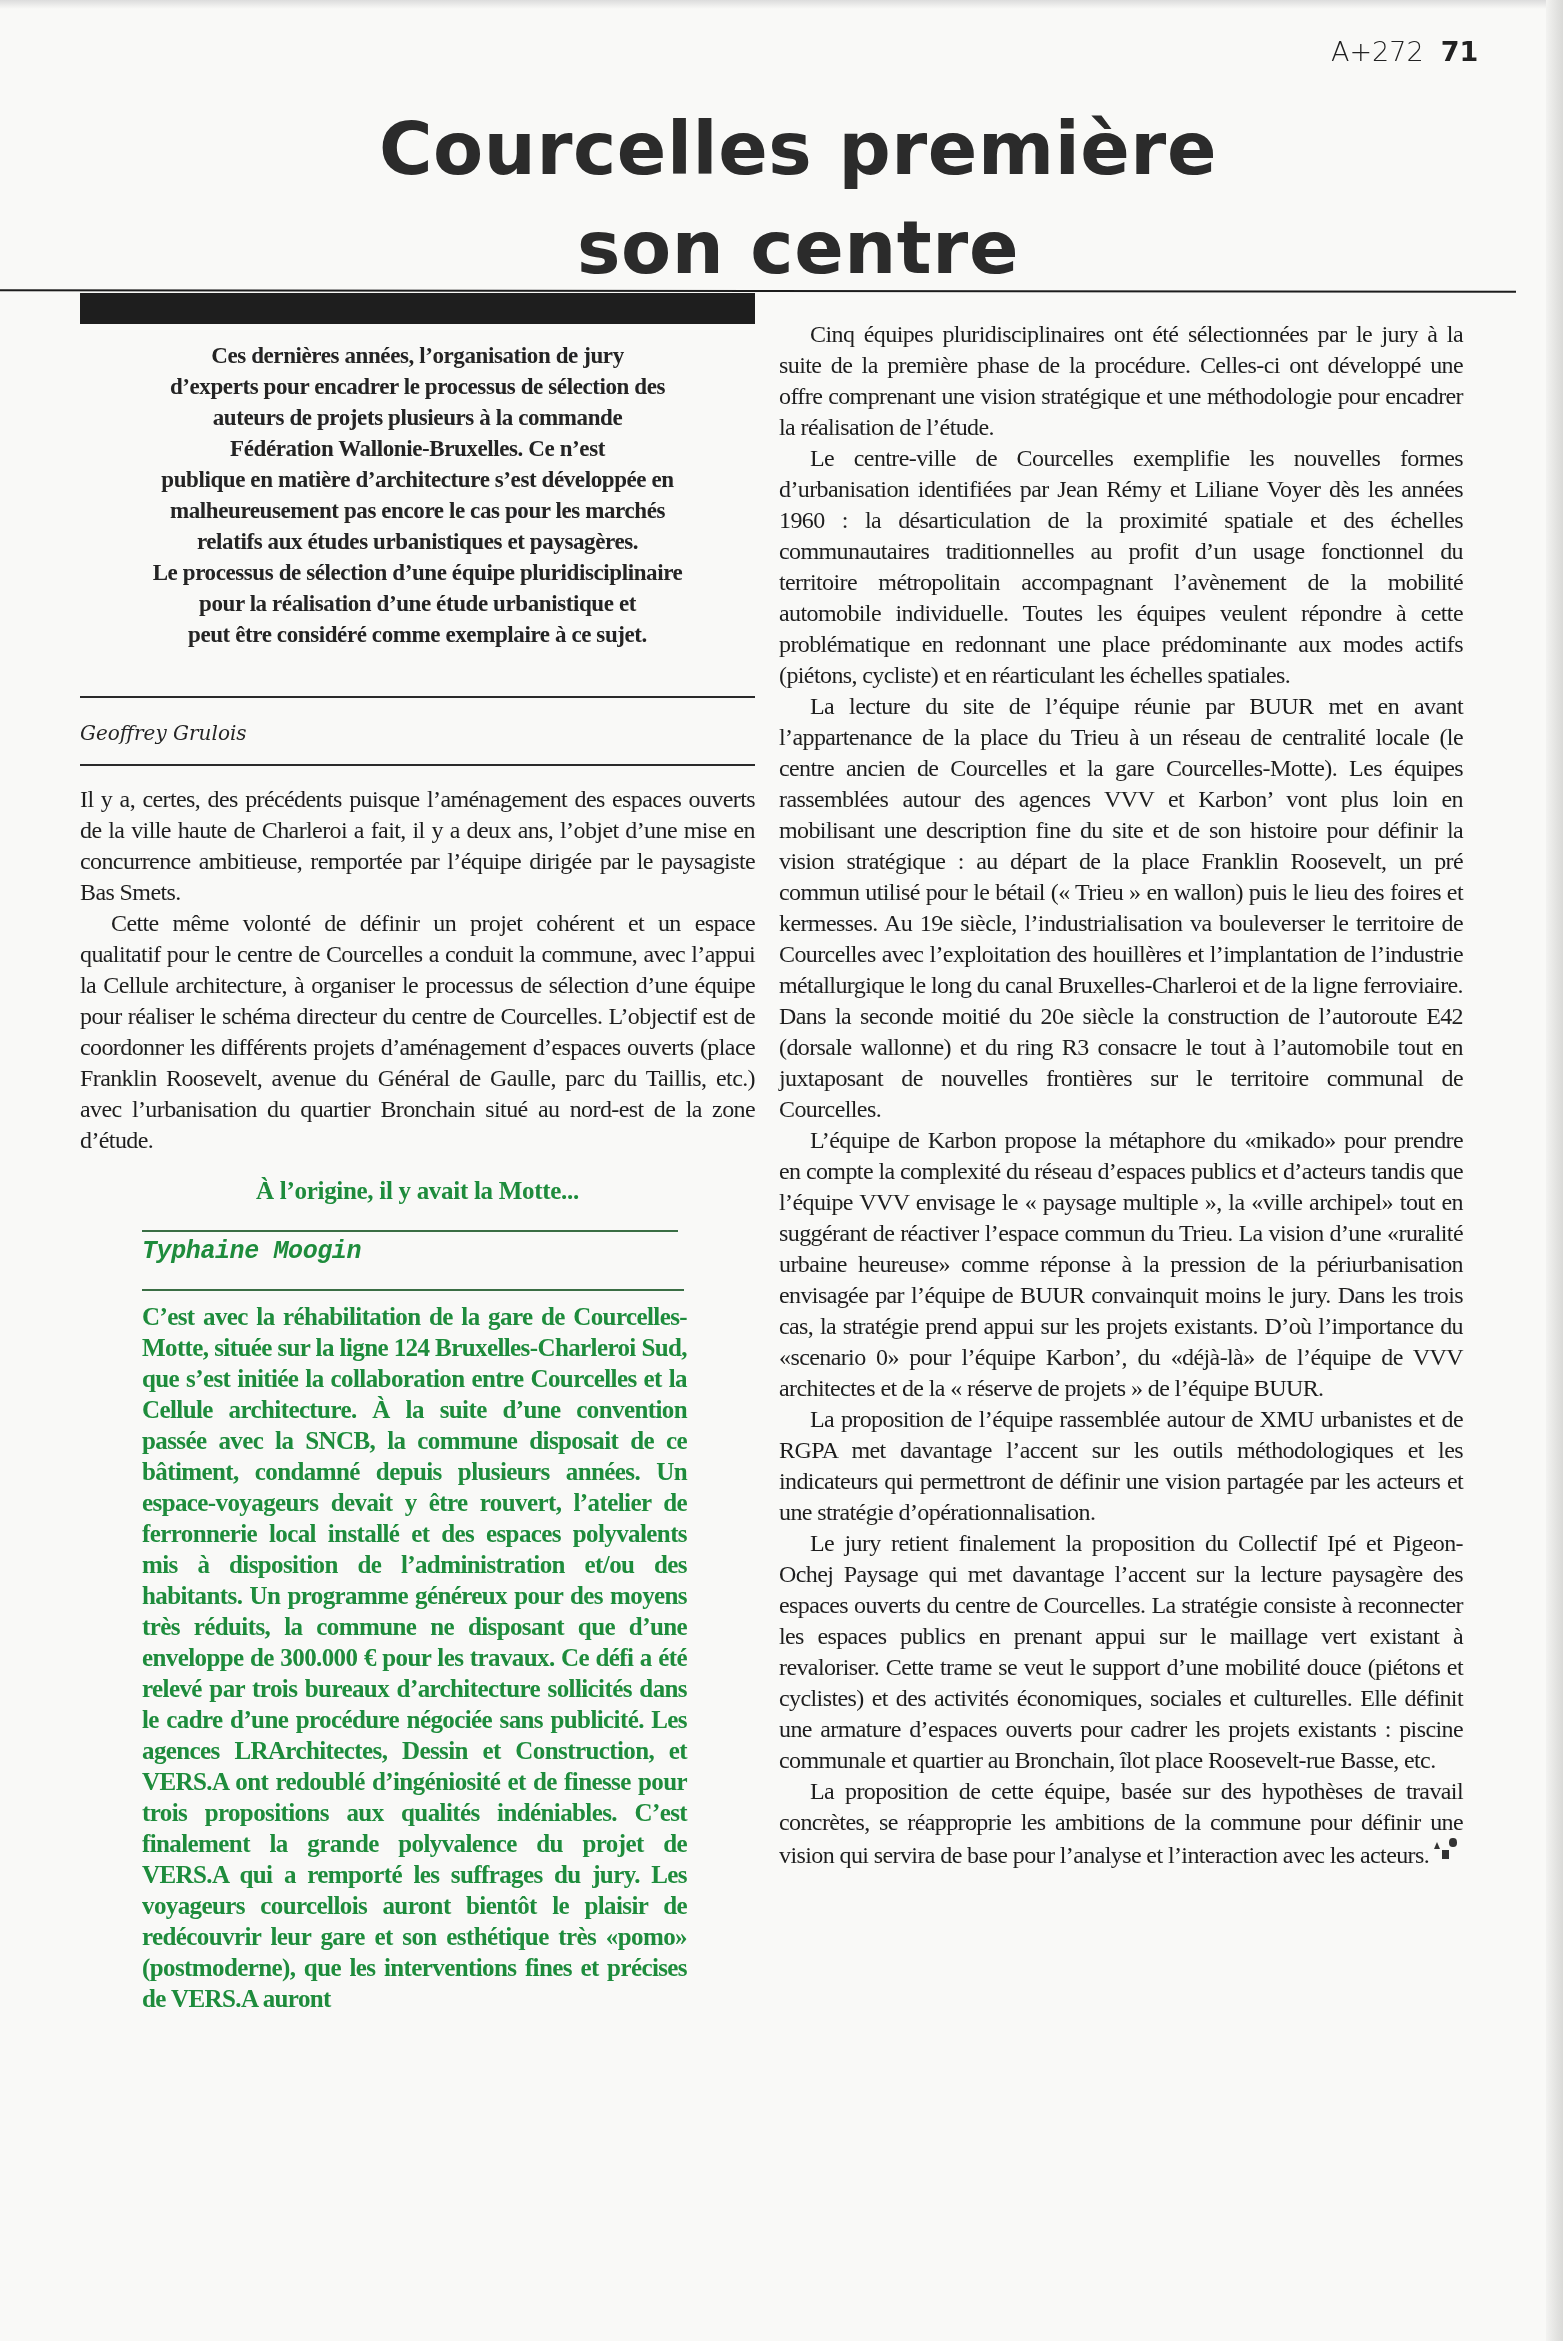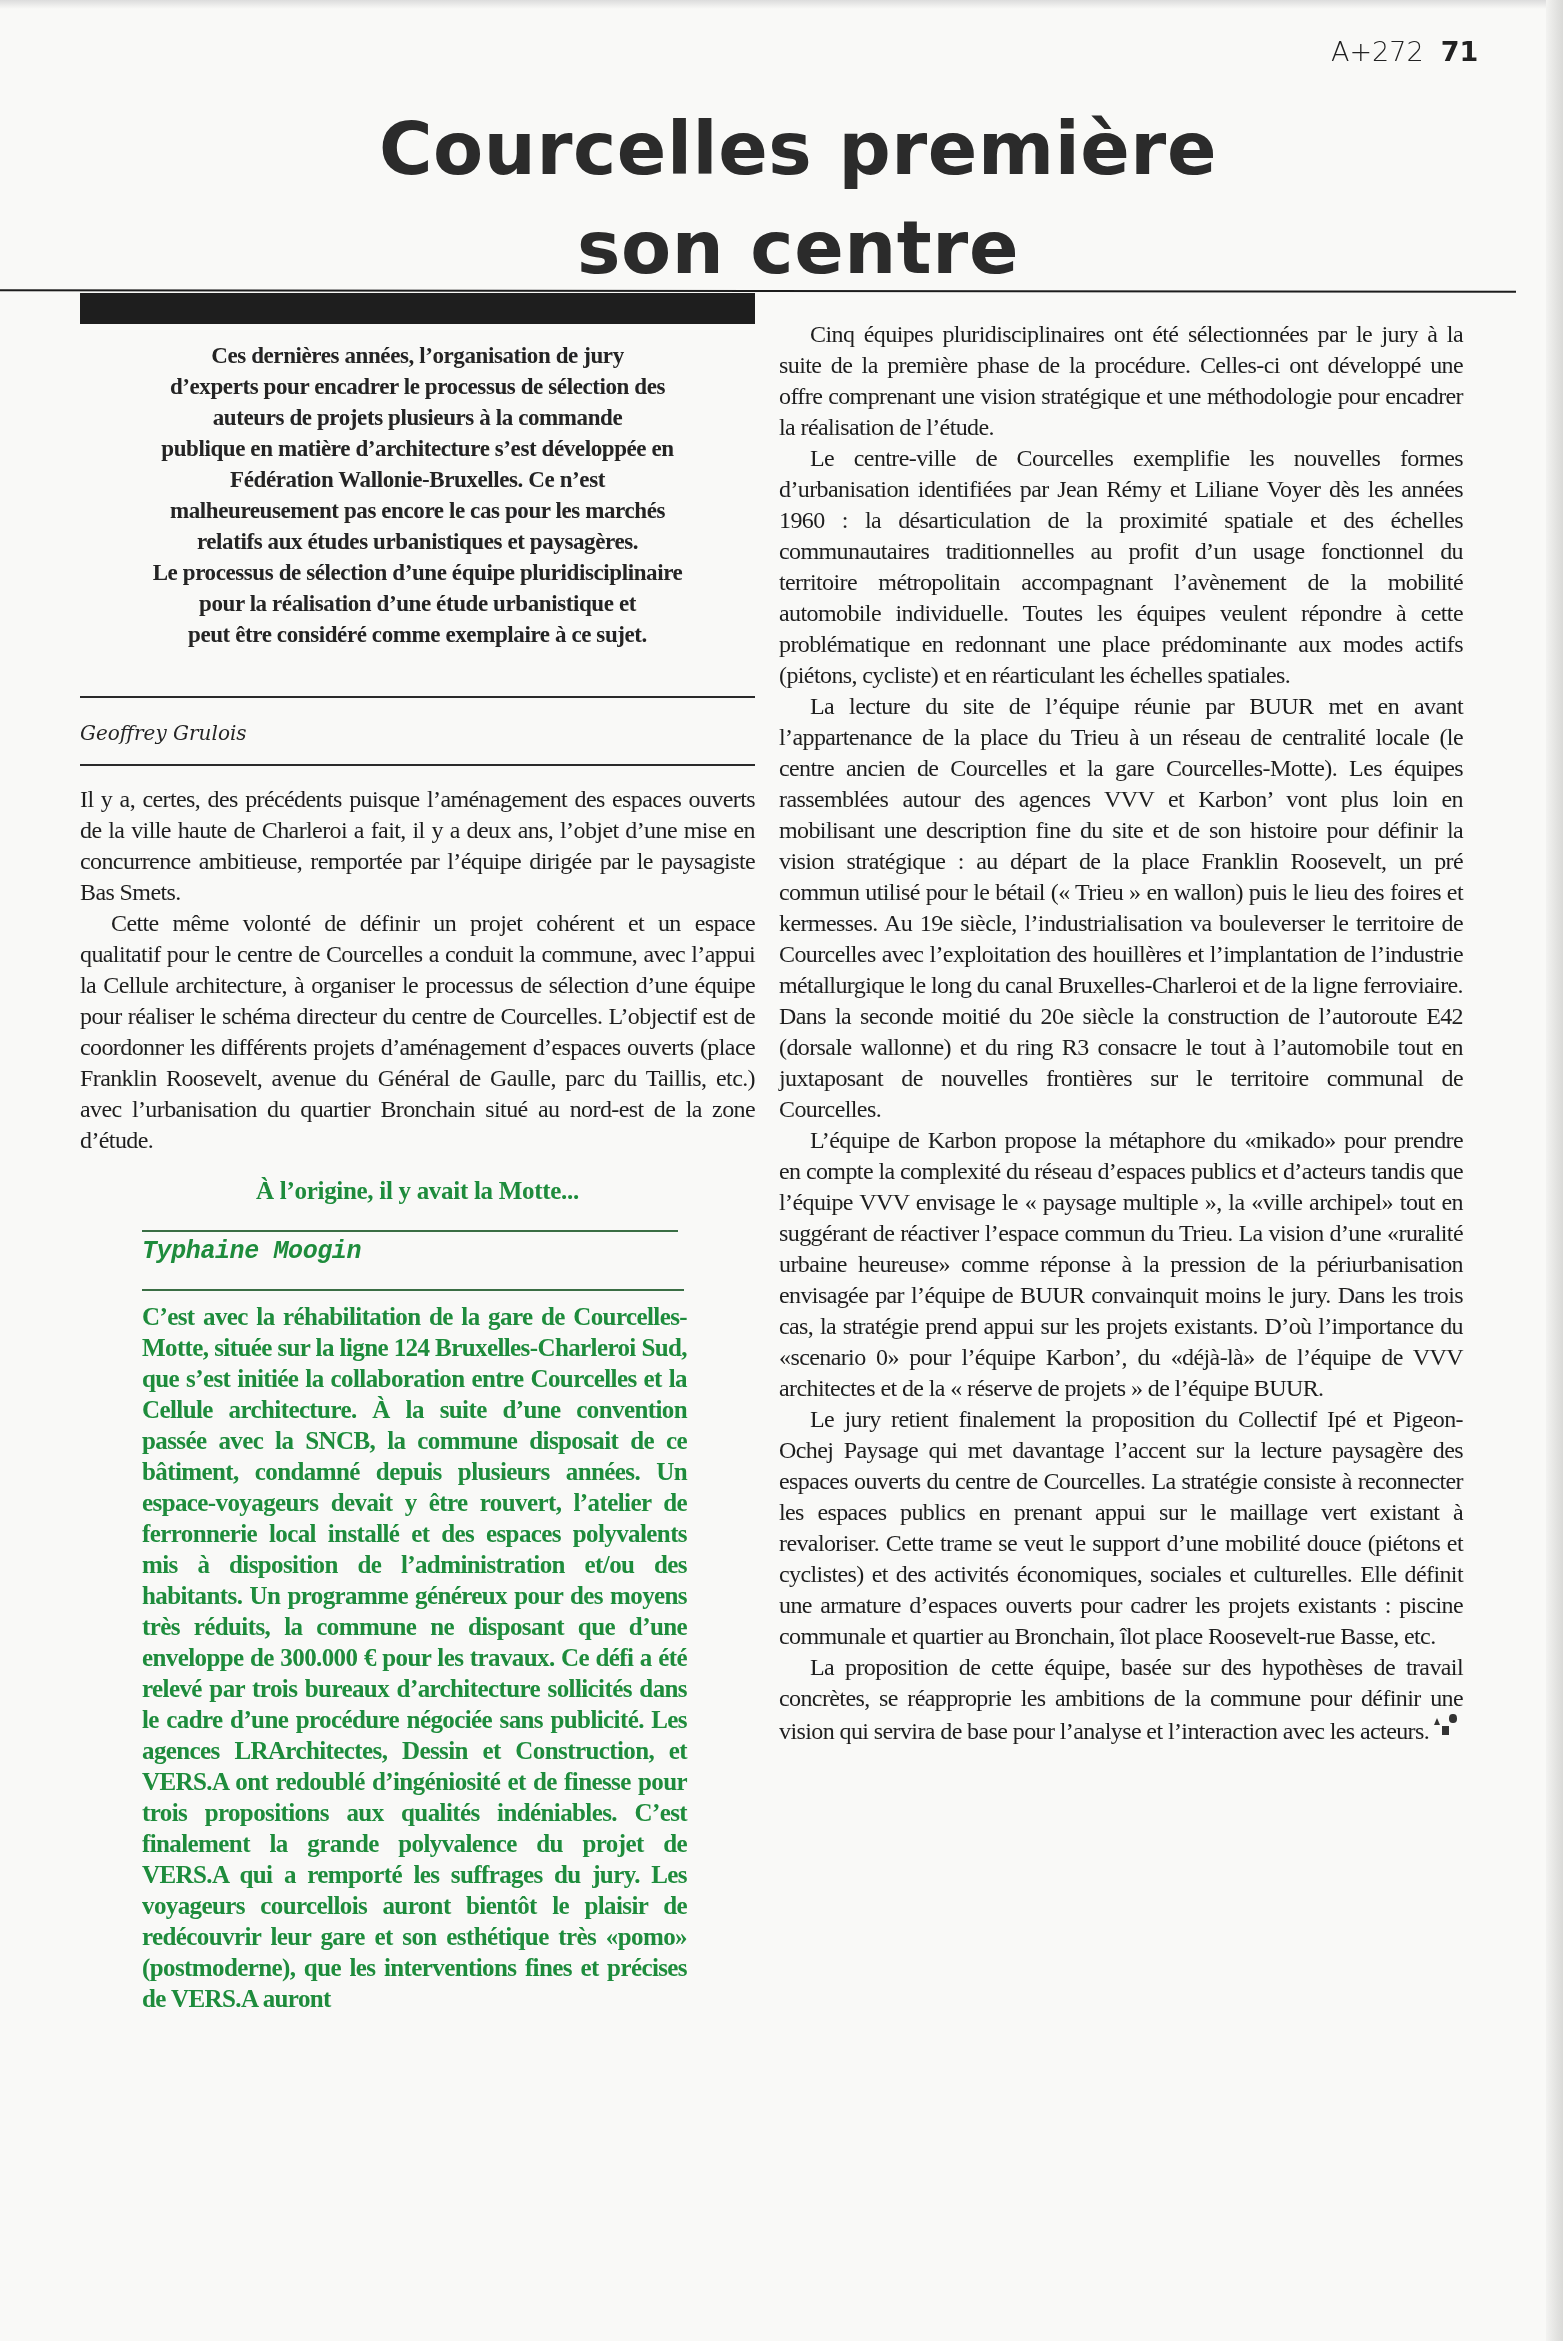--- a/index.html
+++ b/index.html
@@ -124,22 +124,22 @@
   <span>son centre</span>
 </h1>
 
 <div class="rule-top"></div>
 <div class="black-bar"></div>
 
 <div class="lead">
   <div>Ces dernières années, l’organisation de jury</div>
   <div>d’experts pour encadrer le processus de sélection des</div>
   <div>auteurs de projets plusieurs à la commande</div>
+  <div>Fédération Wallonie-Bruxelles. Ce n’est</div>
   <div>publique en matière d’architecture s’est développée en</div>
-  <div>Fédération Wallonie-Bruxelles. Ce n’est</div>
   <div>malheureusement pas encore le cas pour les marchés</div>
   <div>relatifs aux études urbanistiques et paysagères.</div>
   <div>Le processus de sélection d’une équipe pluridisciplinaire</div>
   <div>pour la réalisation d’une étude urbanistique et</div>
   <div>peut être considéré comme exemplaire à ce sujet.</div>
 </div>
 
 <div class="rule-lead"></div>
 <div class="author">Geoffrey Grulois</div>
 <div class="rule-author"></div>
@@ -153,16 +153,17 @@
 <div class="rule-green-1"></div>
 <div class="sub-author" style="color: rgb(30, 140, 60);">Typhaine Moogin</div>
 <div class="rule-green-2"></div>
 <div class="box-text" style="color: rgb(30, 140, 60);">C’est avec la réhabilitation de la gare de Courcelles-Motte, située sur la ligne 124 Bruxelles-Charleroi Sud, que s’est initiée la collaboration entre Courcelles et la Cellule architecture. À la suite d’une convention passée avec la SNCB, la commune disposait de ce bâtiment, condamné depuis plusieurs années. Un espace-voyageurs devait y être rouvert, l’atelier de ferronnerie local installé et des espaces polyvalents mis à disposition de l’administration et/ou des habitants. Un programme généreux pour des moyens très réduits, la commune ne disposant que d’une enveloppe de 300.000 € pour les travaux. Ce défi a été relevé par trois bureaux d’architecture sollicités dans le cadre d’une procédure négociée sans publicité. Les agences LRArchitectes, Dessin et Construction, et VERS.A ont redoublé d’ingéniosité et de finesse pour trois propositions aux qualités indéniables. C’est finalement la grande polyvalence du projet de VERS.A qui a remporté les suffrages du jury. Les voyageurs courcellois auront bientôt le plaisir de redécouvrir leur gare et son esthétique très «pomo» (postmoderne), que les interventions fines et précises de VERS.A auront</div>
 
 <div class="right-col body-text">
   <p>Cinq équipes pluridisciplinaires ont été sélectionnées par le jury à la suite de la première phase de la procédure. Celles-ci ont développé une offre comprenant une vision stratégique et une méthodologie pour encadrer la réalisation de l’étude.</p>
   <p>Le centre-ville de Courcelles exemplifie les nouvelles formes d’urbanisation identifiées par Jean Rémy et Liliane Voyer dès les années 1960 : la désarticulation de la proximité spatiale et des échelles communautaires traditionnelles au profit d’un usage fonctionnel du territoire métropolitain accompagnant l’avènement de la mobilité automobile individuelle. Toutes les équipes veulent répondre à cette problématique en redonnant une place prédominante aux modes actifs (piétons, cycliste) et en réarticulant les échelles spatiales.</p>
   <p>La lecture du site de l’équipe réunie par BUUR met en avant l’appartenance de la place du Trieu à un réseau de centralité locale (le centre ancien de Courcelles et la gare Courcelles-Motte). Les équipes rassemblées autour des agences VVV et Karbon’ vont plus loin en mobilisant une description fine du site et de son histoire pour définir la vision stratégique : au départ de la place Franklin Roosevelt, un pré commun utilisé pour le bétail (« Trieu » en wallon) puis le lieu des foires et kermesses. Au 19e siècle, l’industrialisation va bouleverser le territoire de Courcelles avec l’exploitation des houillères et l’implantation de l’industrie métallurgique le long du canal Bruxelles-Charleroi et de la ligne ferroviaire. Dans la seconde moitié du 20e siècle la construction de l’autoroute E42 (dorsale wallonne) et du ring R3 consacre le tout à l’automobile tout en juxtaposant de nouvelles frontières sur le territoire communal de Courcelles.</p>
   <p>L’équipe de Karbon propose la métaphore du «mikado» pour prendre en compte la complexité du réseau d’espaces publics et d’acteurs tandis que l’équipe VVV envisage le « paysage multiple », la «ville archipel» tout en suggérant de réactiver l’espace commun du Trieu. La vision d’une «ruralité urbaine heureuse» comme réponse à la pression de la périurbanisation envisagée par l’équipe de BUUR convainquit moins le jury. Dans les trois cas, la stratégie prend appui sur les projets existants. D’où l’importance du «scenario 0» pour l’équipe Karbon’, du «déjà-là» de l’équipe de VVV architectes et de la « réserve de projets » de l’équipe BUUR.</p>
+  <p>La proposition de l’équipe rassemblée autour de XMU urbanistes et de RGPA met davantage l’accent sur les outils méthodologiques et les indicateurs qui permettront de définir une vision partagée par les acteurs et une stratégie d’opérationnalisation.</p>
   <p>Le jury retient finalement la proposition du Collectif Ipé et Pigeon-Ochej Paysage qui met davantage l’accent sur la lecture paysagère des espaces ouverts du centre de Courcelles. La stratégie consiste à reconnecter les espaces publics en prenant appui sur le maillage vert existant à revaloriser. Cette trame se veut le support d’une mobilité douce (piétons et cyclistes) et des activités économiques, sociales et culturelles. Elle définit une armature d’espaces ouverts pour cadrer les projets existants : piscine communale et quartier au Bronchain, îlot place Roosevelt-rue Basse, etc.</p>
   <p><span>La proposition de cette équipe, basée sur des hypothèses de travail concrètes, se réapproprie les ambitions de la commune pour définir une vision qui servira de base pour l’analyse et l’interaction avec les acteurs.</span><span class="end-mark"><span class="tri"></span><span class="sq"></span><span class="dot"></span></span></p>
 </div>
 
 
 </body></html>

